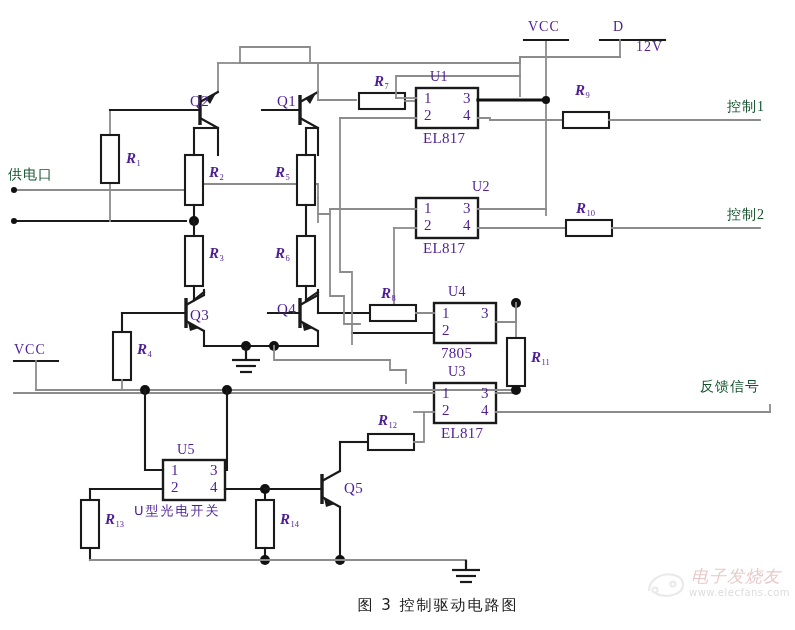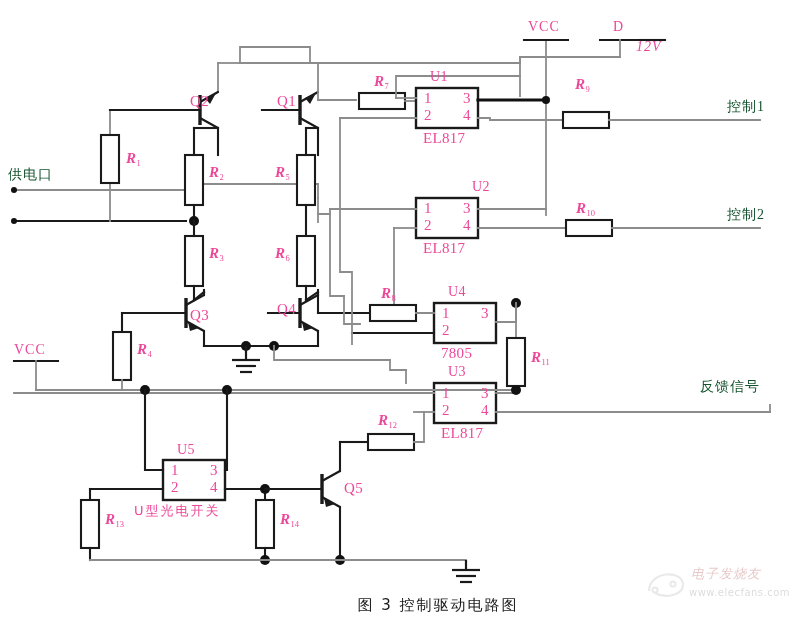--- a/index.html
+++ b/index.html
@@ -31,21 +31,21 @@
   .res-box { fill: #ffffff; stroke: #1a1a1a; stroke-width: 2.1; }
   .dot { fill: #111111; }
   .tr-line { stroke: #1a1a1a; stroke-width: 2.2; fill: none; stroke-linecap: round; }
   .tr-bar { stroke: #1a1a1a; stroke-width: 3.4; fill: none; stroke-linecap: butt; }
   .arrowhead { fill: #1a1a1a; stroke: none; }
   .gnd { stroke: #1a1a1a; stroke-width: 2.2; fill: none; stroke-linecap: butt; }
 
   .lbl {
     position: absolute;
     font-family: "Liberation Serif", "DejaVu Serif", serif;
-    color: #ec4899;
+    color: #4c1d95;
     white-space: nowrap;
     line-height: 1;
     user-select: none;
   }
   .lbl-r {
     font-style: italic;
     font-weight: bold;
     font-size: 15px;
   }
   .lbl-r sub {
@@ -91,21 +91,21 @@
     width: 150px;
     height: 52px;
     opacity: 0.30;
     pointer-events: none;
   }
   #watermark .wm-text {
     position: absolute;
     left: 46px;
     top: 2px;
     font-family: "DejaVu Sans", "Liberation Sans", sans-serif;
-    font-size: 13px;
+    font-size: 17px;
     color: #b04a4a;
     letter-spacing: 1px;
     font-style: italic;
   }
   #watermark .wm-url {
     position: absolute;
     left: 44px;
     top: 24px;
     font-family: "DejaVu Sans", "Liberation Sans", sans-serif;
     font-size: 10px;
@@ -392,21 +392,21 @@
       <path class="wire-grey" d="M 122 390 L 122 390"></path>
       <path class="wire-grey" d="M 406 370 L 406 383"></path>
 
       <path class="wire-grey" d="M 352 333 L 352 344"></path>
     </g>
 
   </svg>
 
   <div class="lbl lbl-sup" style="left:528px; top:20px;">VCC</div>
   <div class="lbl lbl-sup" style="left:613px; top:20px;">D</div>
-  <div class="lbl lbl-sup" style="left:636px; top:40px;font-style:italic;">12V</div>
+  <div class="lbl lbl-sup" style="left:636px; top:40px;">12V</div>
   <div class="lbl lbl-sup" style="left:14px; top:343px;">VCC</div>
 
   <div class="lbl lbl-cn" style="left:8px; top:168px;">供电口</div>
   <div class="lbl lbl-cn" style="left:727px; top:100px;">控制1</div>
   <div class="lbl lbl-cn" style="left:727px; top:208px;">控制2</div>
   <div class="lbl lbl-cn" style="left:700px; top:380px;">反馈信号</div>
 
   <div class="lbl lbl-part" style="left:190px; top:94px;">Q2</div>
   <div class="lbl lbl-part" style="left:277px; top:94px;">Q1</div>
   <div class="lbl lbl-part" style="left:190px; top:308px;">Q3</div>
@@ -448,21 +448,21 @@
   <div class="lbl lbl-cn-sm" style="left:134px; top:504px;">U型光电开关</div>
 
   <div class="lbl lbl-r" style="left:126px; top:151px;"><span>R</span><sub>1</sub></div>
   <div class="lbl lbl-r" style="left:209px; top:165px;"><span>R</span><sub>2</sub></div>
   <div class="lbl lbl-r" style="left:209px; top:246px;"><span>R</span><sub>3</sub></div>
   <div class="lbl lbl-r" style="left:137px; top:342px;"><span>R</span><sub>4</sub></div>
   <div class="lbl lbl-r" style="left:275px; top:165px;"><span>R</span><sub>5</sub></div>
   <div class="lbl lbl-r" style="left:275px; top:246px;"><span>R</span><sub>6</sub></div>
   <div class="lbl lbl-r" style="left:374px; top:74px;"><span>R</span><sub>7</sub></div>
   <div class="lbl lbl-r" style="left:381px; top:286px;"><span>R</span><sub>8</sub></div>
-  <div class="lbl lbl-r" style="left:575px; top:77px;"><span>R</span><sub>9</sub></div>
+  <div class="lbl lbl-r" style="left:575px; top:83px;"><span>R</span><sub>9</sub></div>
   <div class="lbl lbl-r" style="left:576px; top:201px;"><span>R</span><sub>10</sub></div>
   <div class="lbl lbl-r" style="left:531px; top:350px;"><span>R</span><sub>11</sub></div>
   <div class="lbl lbl-r" style="left:378px; top:413px;"><span>R</span><sub>12</sub></div>
   <div class="lbl lbl-r" style="left:105px; top:512px;"><span>R</span><sub>13</sub></div>
   <div class="lbl lbl-r" style="left:280px; top:512px;"><span>R</span><sub>14</sub></div>
 
   <div class="caption">图 3  控制驱动电路图</div>
 
   <div id="watermark">
     <svg width="44" height="40" viewBox="0 0 44 40">

